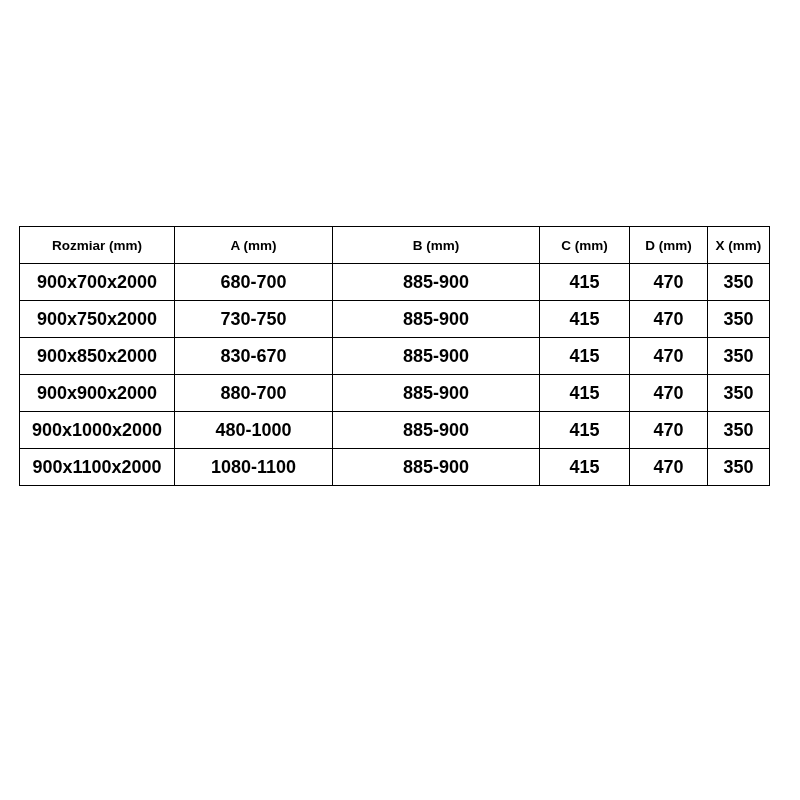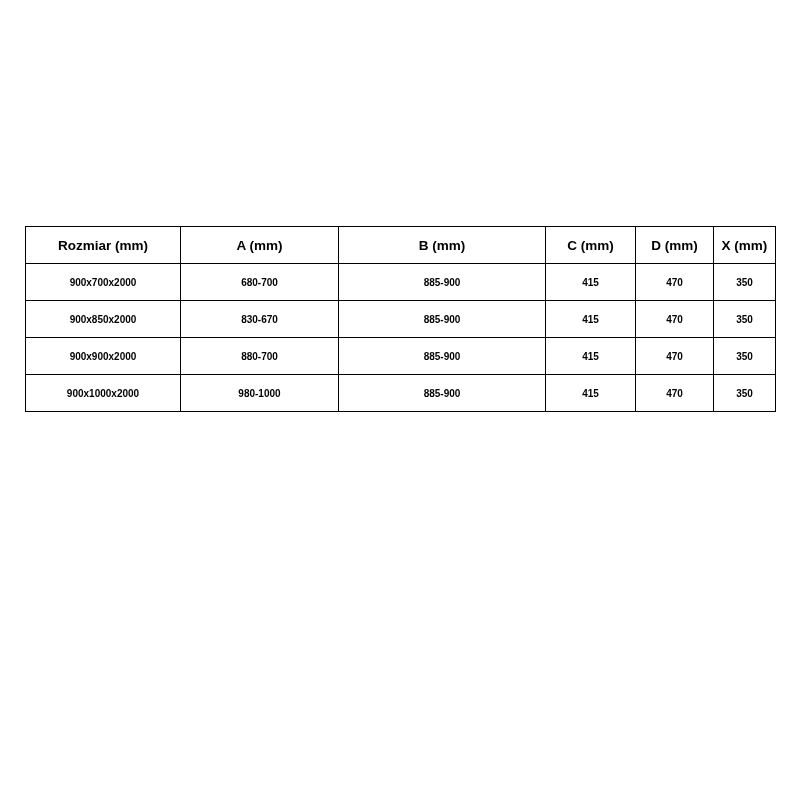--- a/index.html
+++ b/index.html
@@ -14,35 +14,35 @@
     -webkit-font-smoothing: antialiased;
   }
   .page {
     position: relative;
     width: 800px;
     height: 800px;
     box-sizing: border-box;
   }
   .table-wrap {
     position: absolute;
-    left: 25px;
+    left: 19px;
     top: 226px;
     width: 750px;
   }
   table.spec {
     border-collapse: collapse;
     width: 750px;
     table-layout: fixed;
   }
   table.spec td, table.spec th {
     border: 1px solid #000000;
     height: 37px;
     text-align: center;
     vertical-align: middle;
-    font-size: 10px;
+    font-size: 18px;
     font-weight: bold;
     color: #000000;
     padding: 0 4px;
     box-sizing: border-box;
     overflow: hidden;
     white-space: nowrap;
   }
   table.spec thead th {
     font-size: 13.5px;
     font-weight: bold;
@@ -82,38 +82,54 @@
       <tbody>
         <tr>
           <td>900x700x2000</td>
           <td>680-700</td>
           <td>885-900</td>
           <td>415</td>
           <td>470</td>
           <td>350</td>
         </tr>
         <tr>
+          <td>900x750x2000</td>
+          <td>730-750</td>
+          <td>885-900</td>
+          <td>415</td>
+          <td>470</td>
+          <td>350</td>
+        </tr>
+        <tr>
           <td>900x850x2000</td>
           <td>830-670</td>
           <td>885-900</td>
           <td>415</td>
           <td>470</td>
           <td>350</td>
         </tr>
         <tr>
           <td>900x900x2000</td>
           <td>880-700</td>
           <td>885-900</td>
           <td>415</td>
           <td>470</td>
           <td>350</td>
         </tr>
         <tr>
           <td>900x1000x2000</td>
-          <td>980-1000</td>
+          <td>480-1000</td>
+          <td>885-900</td>
+          <td>415</td>
+          <td>470</td>
+          <td>350</td>
+        </tr>
+        <tr>
+          <td>900x1100x2000</td>
+          <td>1080-1100</td>
           <td>885-900</td>
           <td>415</td>
           <td>470</td>
           <td>350</td>
         </tr>
       </tbody>
     </table>
   </div>
 </div>
 

